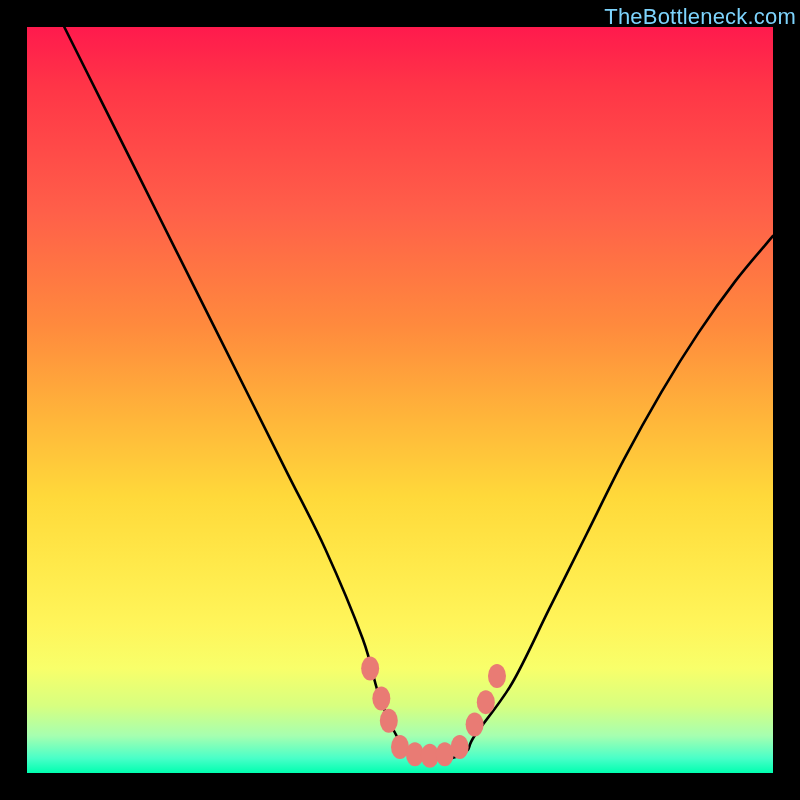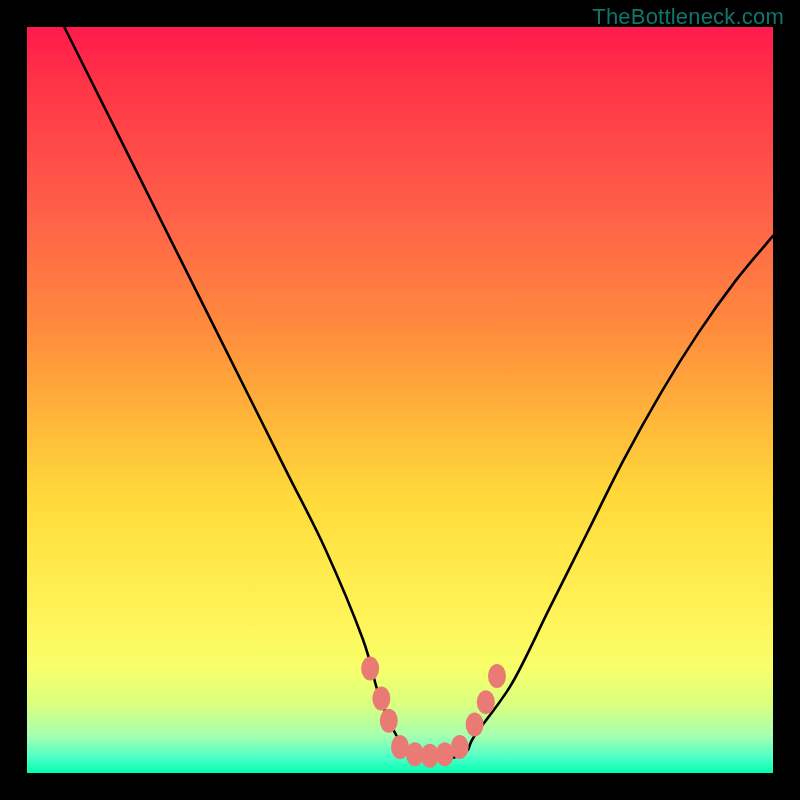--- a/index.html
+++ b/index.html
@@ -45,22 +45,22 @@
     position: absolute;
     left: 0;
     top: 0;
     width: 746px;
     height: 746px;
     overflow: visible;
   }
   .watermark {
     position: absolute;
     top: 4px;
-    right: 16px;
-    color: #0f766e;
+    right: 4px;
+    color: #7dd3fc;
     font-size: 22px;
     font-weight: 500;
     letter-spacing: 0.2px;
     user-select: none;
     margin-left: 32px;
   }
 </style>
 </head>
 <body>
 

